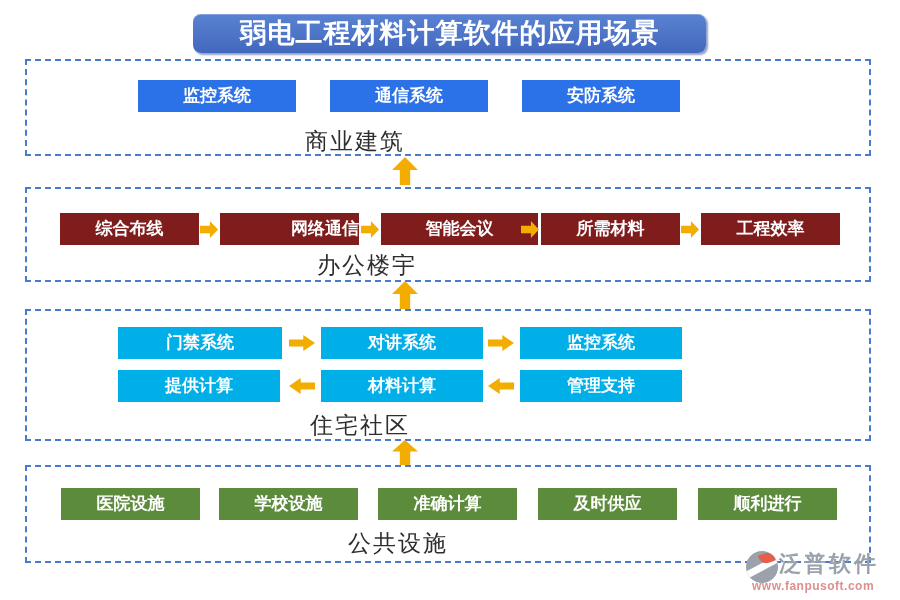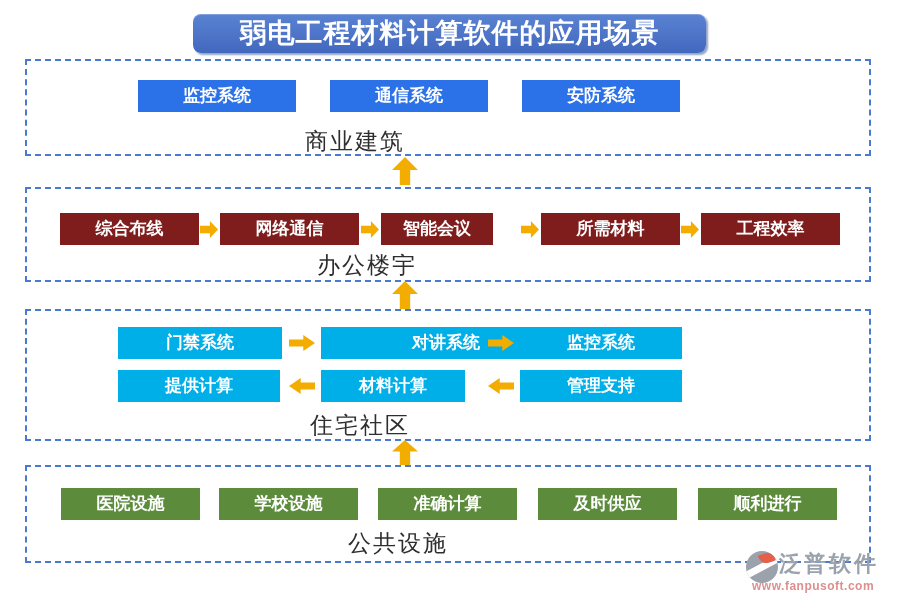--- a/index.html
+++ b/index.html
@@ -87,41 +87,41 @@
 <div class="abs box blue" style="left:138px;top:80px;width:158px;">监控系统</div>
 <div class="abs box blue" style="left:330px;top:80px;width:158px;">通信系统</div>
 <div class="abs box blue" style="left:522px;top:80px;width:158px;">安防系统</div>
 <div class="abs sec-label" style="left:305px;top:126px;">商业建筑</div>
 
 <div class="abs arrow up" style="left:392px;top:157px;"></div>
 
 <div class="abs frame s2"></div>
 <div class="abs box green" style="left:60px;top:213px;width:139px;">综合布线</div>
 <div class="abs arrow right fl" style="left:200px;top:221px;"></div>
-<div class="abs box green" style="left:220px;top:213px;width:139px;">网络通信</div>
+<div class="abs box green" style="left:220px;top:213px;width:139px;text-align:right;">网络通信</div>
 <div class="abs arrow right fl" style="left:361px;top:221px;"></div>
-<div class="abs box green" style="left:381px;top:213px;width:112px;">智能会议</div>
+<div class="abs box green" style="left:381px;top:213px;width:157px;">智能会议</div>
 <div class="abs arrow right fl" style="left:521px;top:221px;"></div>
 <div class="abs box green" style="left:541px;top:213px;width:139px;">所需材料</div>
 <div class="abs arrow right fl" style="left:681px;top:221px;"></div>
 <div class="abs box green" style="left:701px;top:213px;width:139px;">工程效率</div>
 <div class="abs sec-label" style="left:317px;top:250px;">办公楼宇</div>
 
 <div class="abs arrow up" style="left:392px;top:281px;"></div>
 
 <div class="abs frame s3"></div>
 <div class="abs box cyan" style="left:118px;top:327px;width:164px;">门禁系统</div>
 <div class="abs arrow right fl3" style="left:289px;top:335px;"></div>
-<div class="abs box cyan" style="left:321px;top:327px;width:162px;padding-left:44px;">对讲系统</div>
+<div class="abs box cyan" style="left:321px;top:327px;width:162px;">对讲系统</div>
 <div class="abs arrow right fl3" style="left:488px;top:335px;"></div>
 <div class="abs box cyan" style="left:520px;top:327px;width:162px;">监控系统</div>
 
 <div class="abs box cyan" style="left:118px;top:370px;width:162px;">提供计算</div>
 <div class="abs arrow left fl3" style="left:289px;top:378px;"></div>
-<div class="abs box cyan" style="left:321px;top:370px;width:144px;">材料计算</div>
+<div class="abs box cyan" style="left:321px;top:370px;width:162px;">材料计算</div>
 <div class="abs arrow left fl3" style="left:488px;top:378px;"></div>
 <div class="abs box cyan" style="left:520px;top:370px;width:162px;">管理支持</div>
 <div class="abs sec-label" style="left:310px;top:410px;">住宅社区</div>
 
 <div class="abs arrow up" style="left:392px;top:440px;height:25px;"></div>
 
 <div class="abs frame s4"></div>
 <div class="abs box olive" style="left:61px;top:488px;width:139px;">医院设施</div>
 <div class="abs box olive" style="left:219px;top:488px;width:139px;">学校设施</div>
 <div class="abs box olive" style="left:378px;top:488px;width:139px;">准确计算</div>

